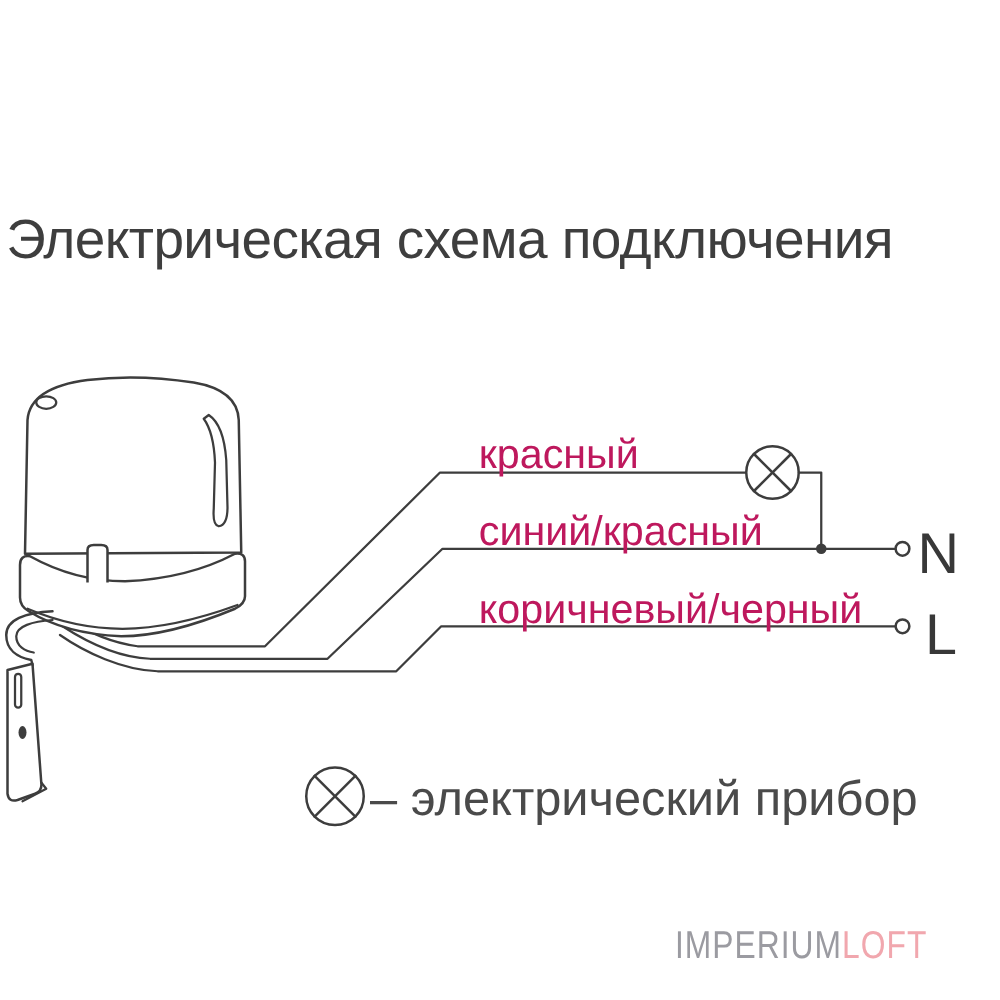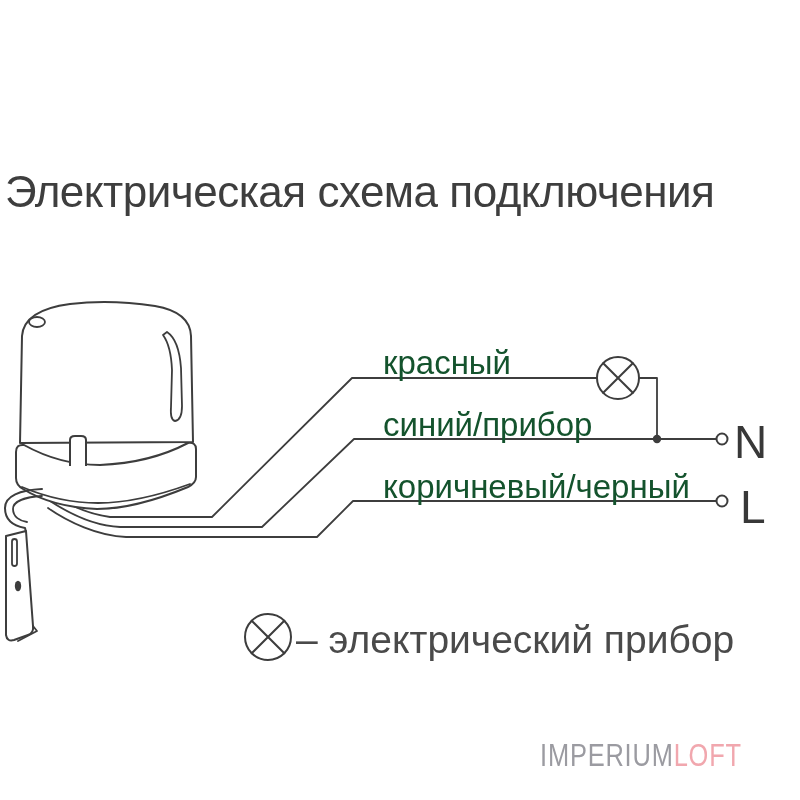--- a/index.html
+++ b/index.html
@@ -6,21 +6,21 @@
   body{
     width:800px;height:800px;position:relative;background:#ffffff;
     font-family:"Liberation Sans", sans-serif;overflow:hidden;
   }
   .abs{position:absolute;line-height:1;white-space:nowrap;}
   #title{
     left:5px;top:138px;font-size:44px;color:#3e3e3e;letter-spacing:-0.5px;
     font-weight:400;
     margin-top:32px;
   }
-  .wire-label{font-size:33px;color:#14532d;font-weight:400;}
+  .wire-label{font-size:33px;color:#be185d;font-weight:400;}
   #lbl-red{left:383px;top:346px;}
   #lbl-blue{left:383px;top:408px;}
   #lbl-brown{left:383px;top:470px;}
   .terminal-letter{font-size:46px;color:#383838;}
   #term-n{left:734px;top:419px;}
   #term-l{left:740px;top:484px;}
   #legend-text{left:296px;top:620px;font-size:39px;color:#4a4a4a;}
   #watermark{
     left:540px;top:740px;font-size:31px;letter-spacing:1px;
     transform:scaleX(0.82);transform-origin:left top;
@@ -76,21 +76,21 @@
   <circle class="fillwhite" cx="722" cy="501" r="5.5"></circle>
 
   <g>
     <circle class="fillwhite" cx="268" cy="637" r="23" stroke-width="2.2"></circle>
     <line class="stroke" x1="251.7" y1="620.7" x2="284.3" y2="653.3"></line>
     <line class="stroke" x1="284.3" y1="620.7" x2="251.7" y2="653.3"></line>
   </g>
 </svg>
 
 <div id="lbl-red" class="abs wire-label">красный</div>
-<div id="lbl-blue" class="abs wire-label">синий/прибор</div>
+<div id="lbl-blue" class="abs wire-label">синий/красный</div>
 <div id="lbl-brown" class="abs wire-label">коричневый/черный</div>
 
 <div id="term-n" class="abs terminal-letter">N</div>
 <div id="term-l" class="abs terminal-letter">L</div>
 
 <div id="legend-text" class="abs">– электрический прибор</div>
 
 <div id="watermark" class="abs">
   <span class="wm-gray">IMPERIUM</span><span class="wm-pink">LOFT</span>
 </div>

